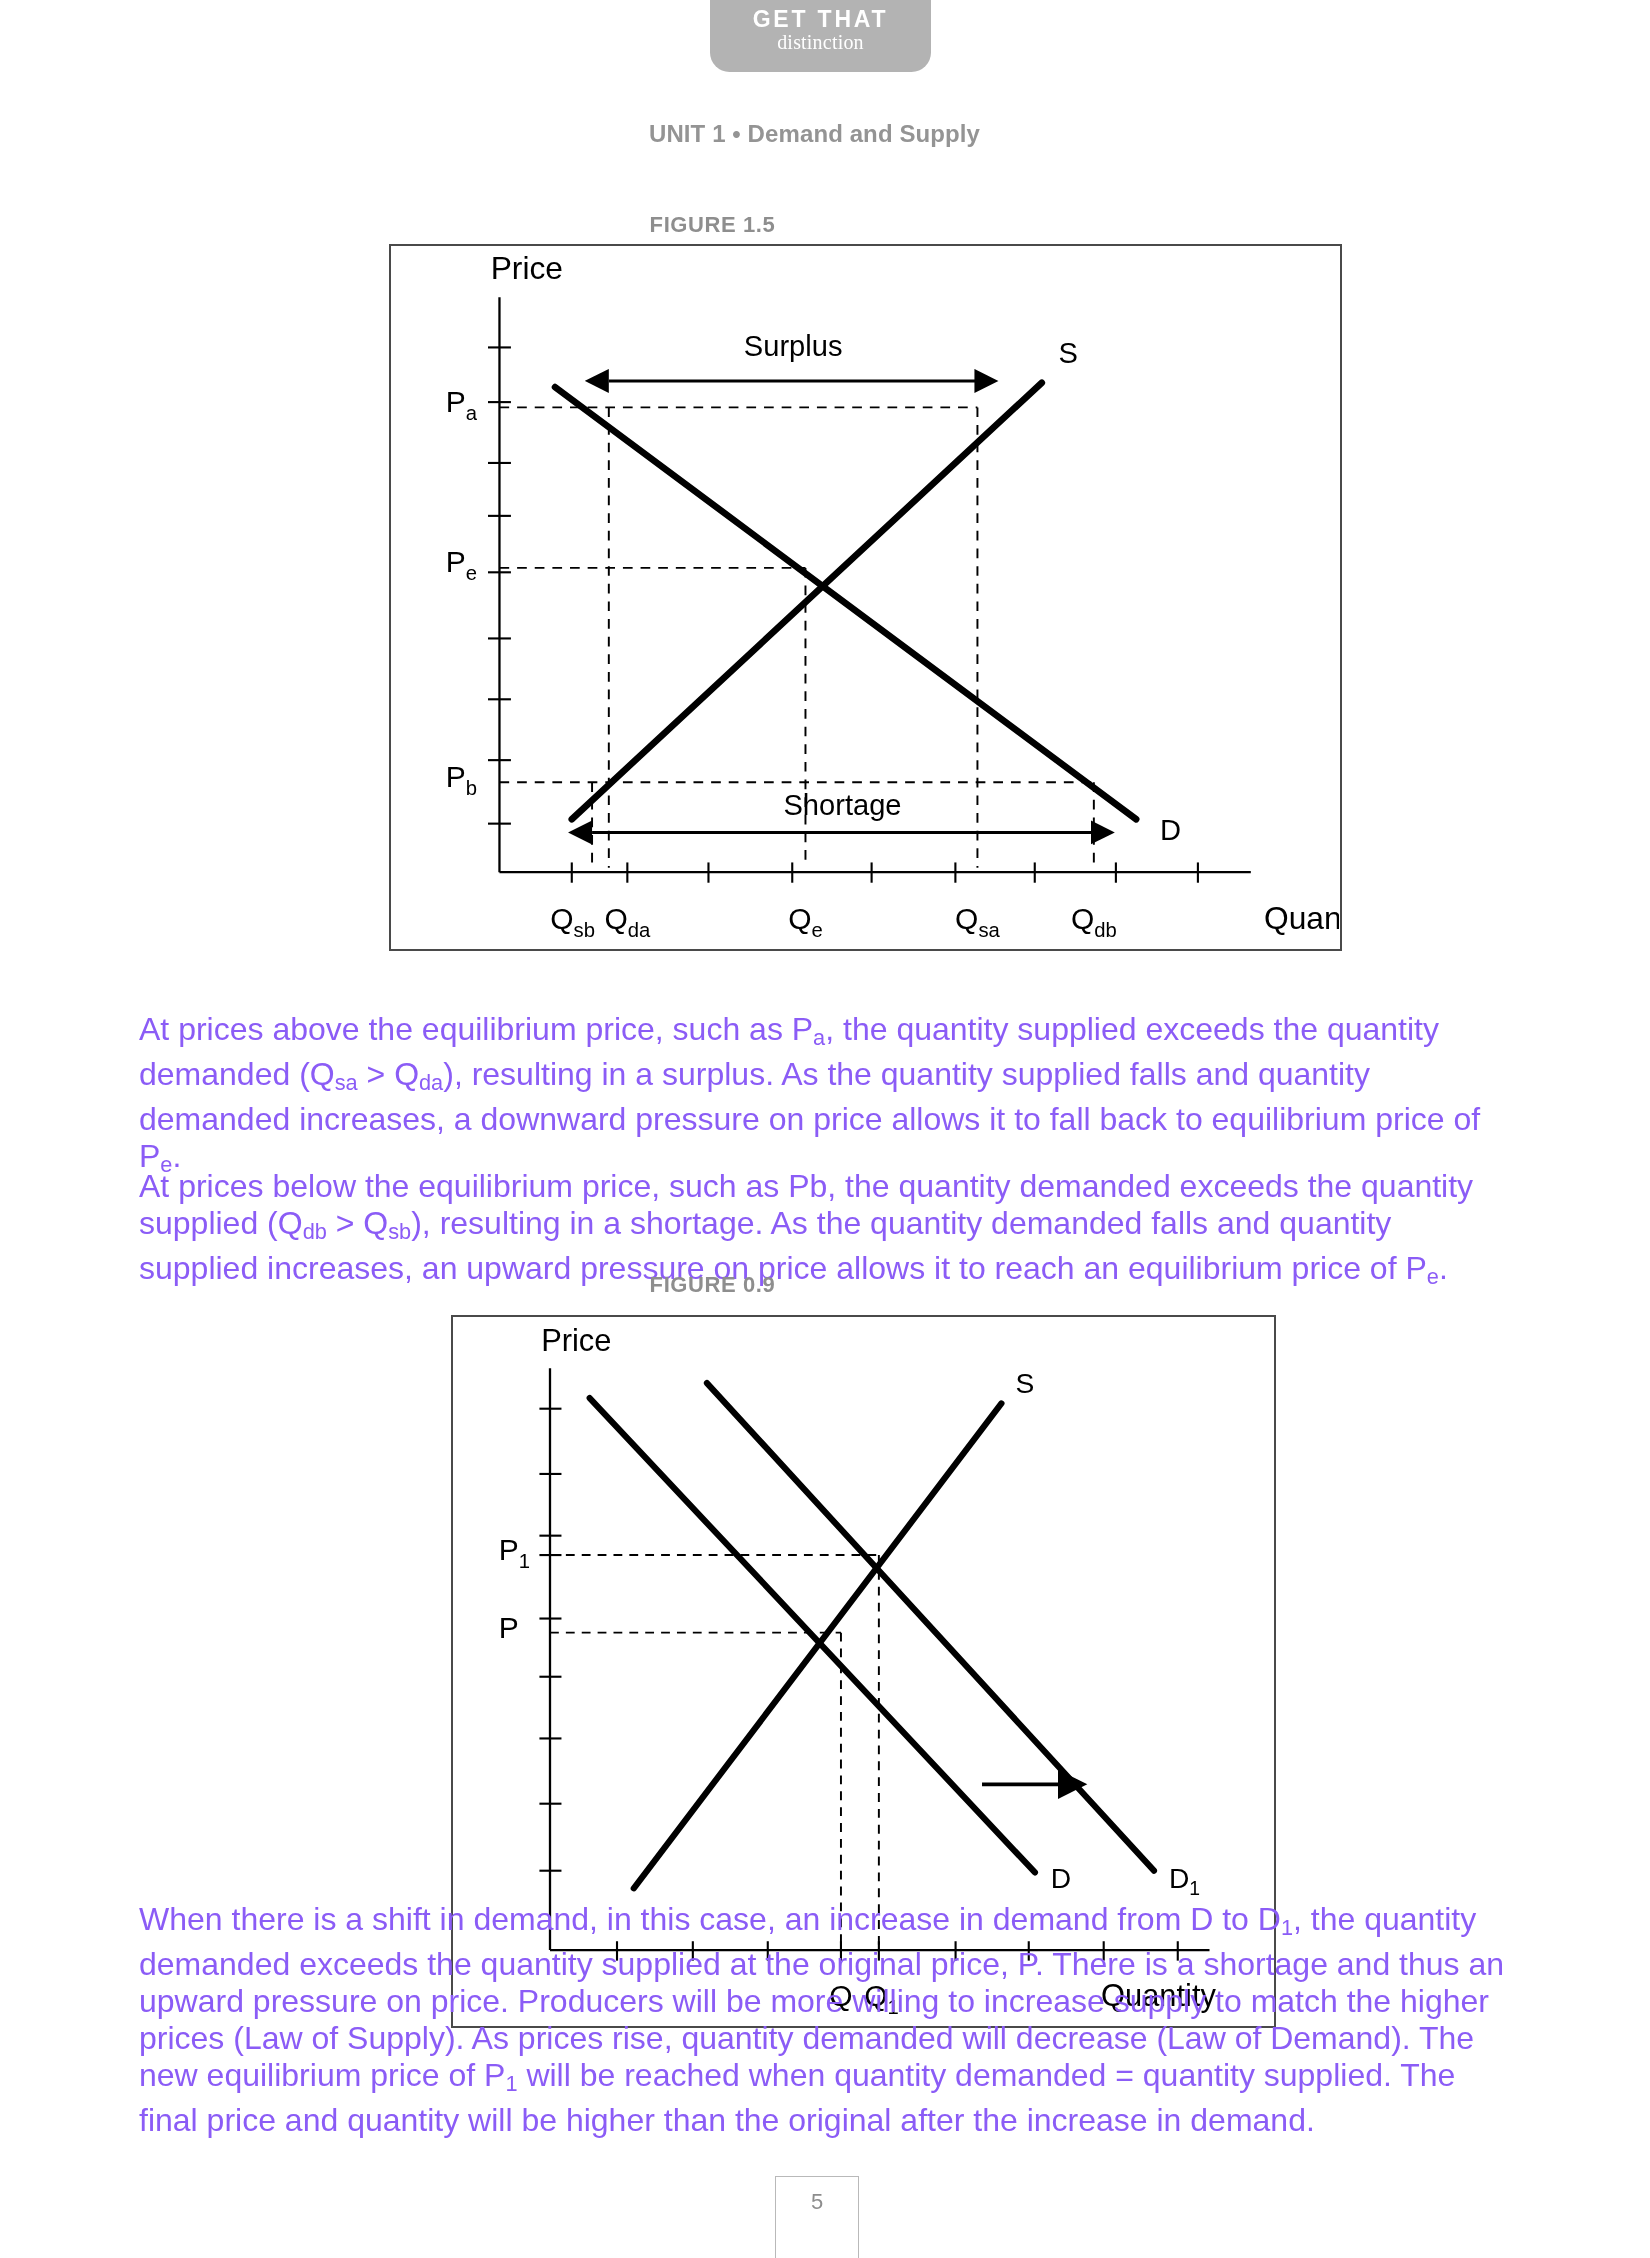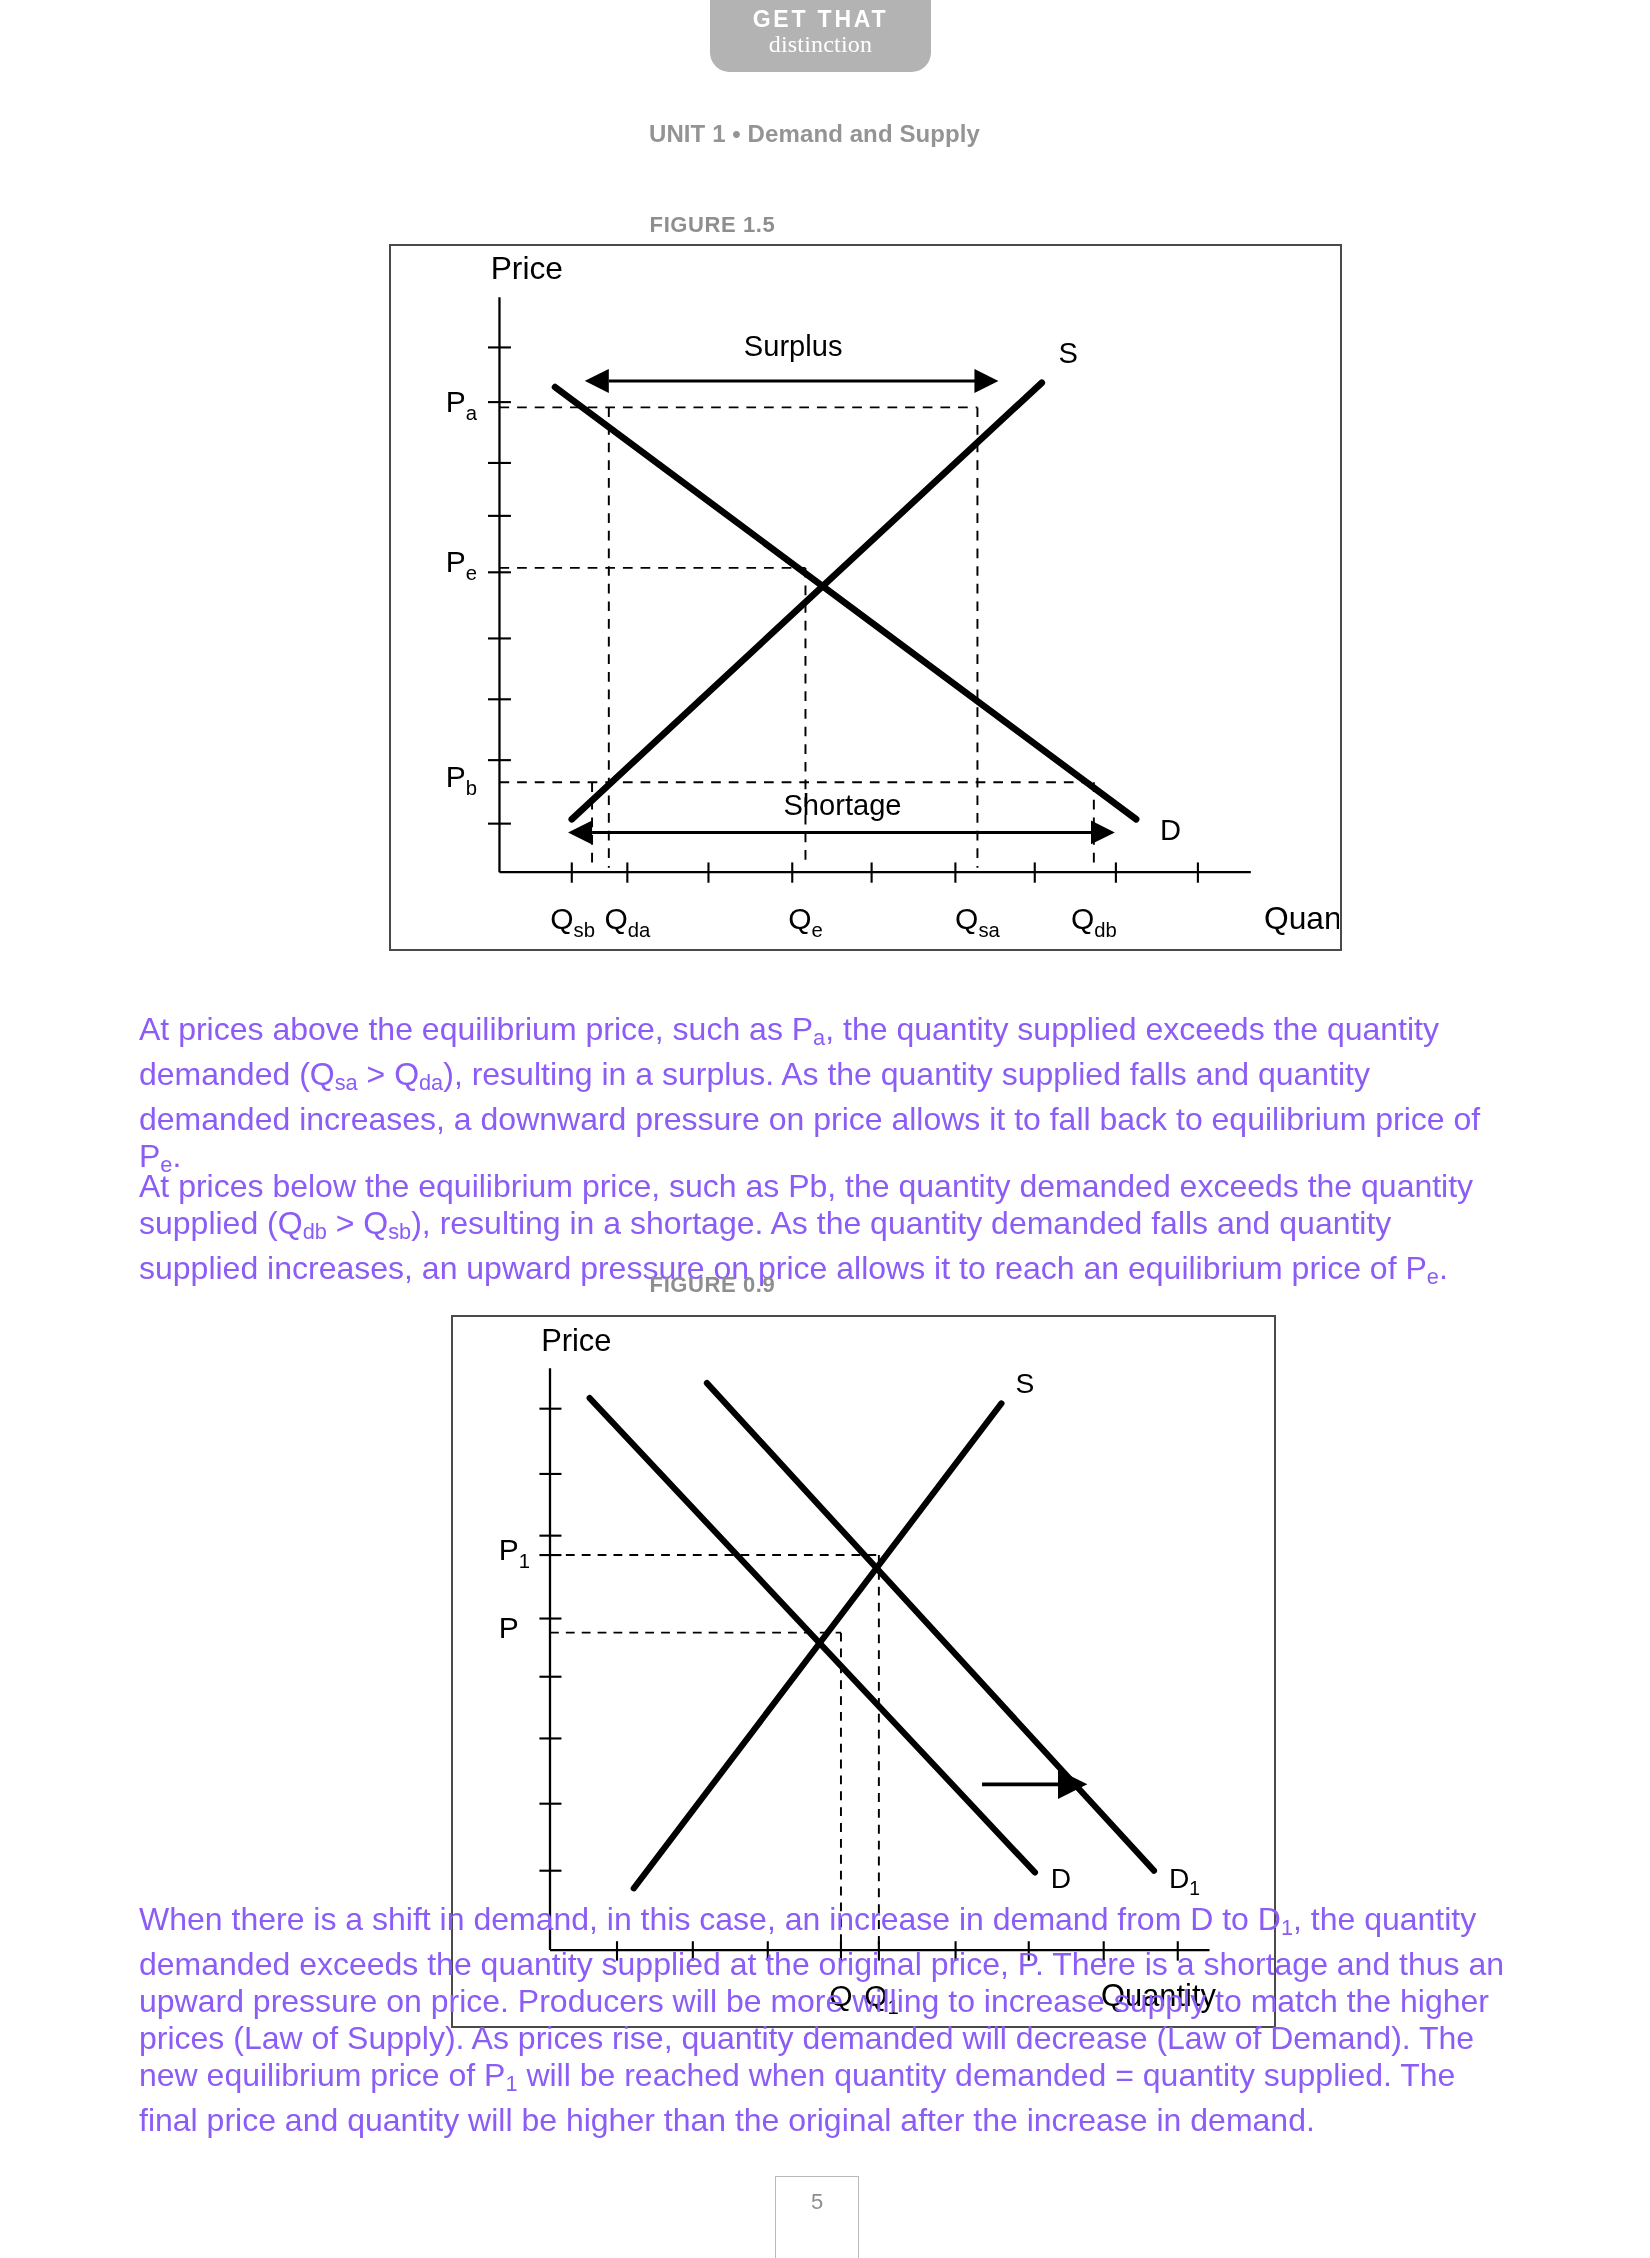--- a/index.html
+++ b/index.html
@@ -31,21 +31,21 @@
   }
   .brand-line1 {
     margin-top: 32px;
     font-size: 23px;
     letter-spacing: 2.8px;
     font-weight: 600;
     font-family: "Liberation Sans", sans-serif;
     line-height: 1.05;
   }
   .brand-line2 {
-    font-size: 24px;
+    font-size: 20px;
     font-family: "Liberation Serif", serif;
     line-height: 1.15;
     letter-spacing: 0.2px;
   }
   .running-head {
     position: absolute;
     left: 0;
     top: 120px;
     width: 1629px;
     text-align: center;

